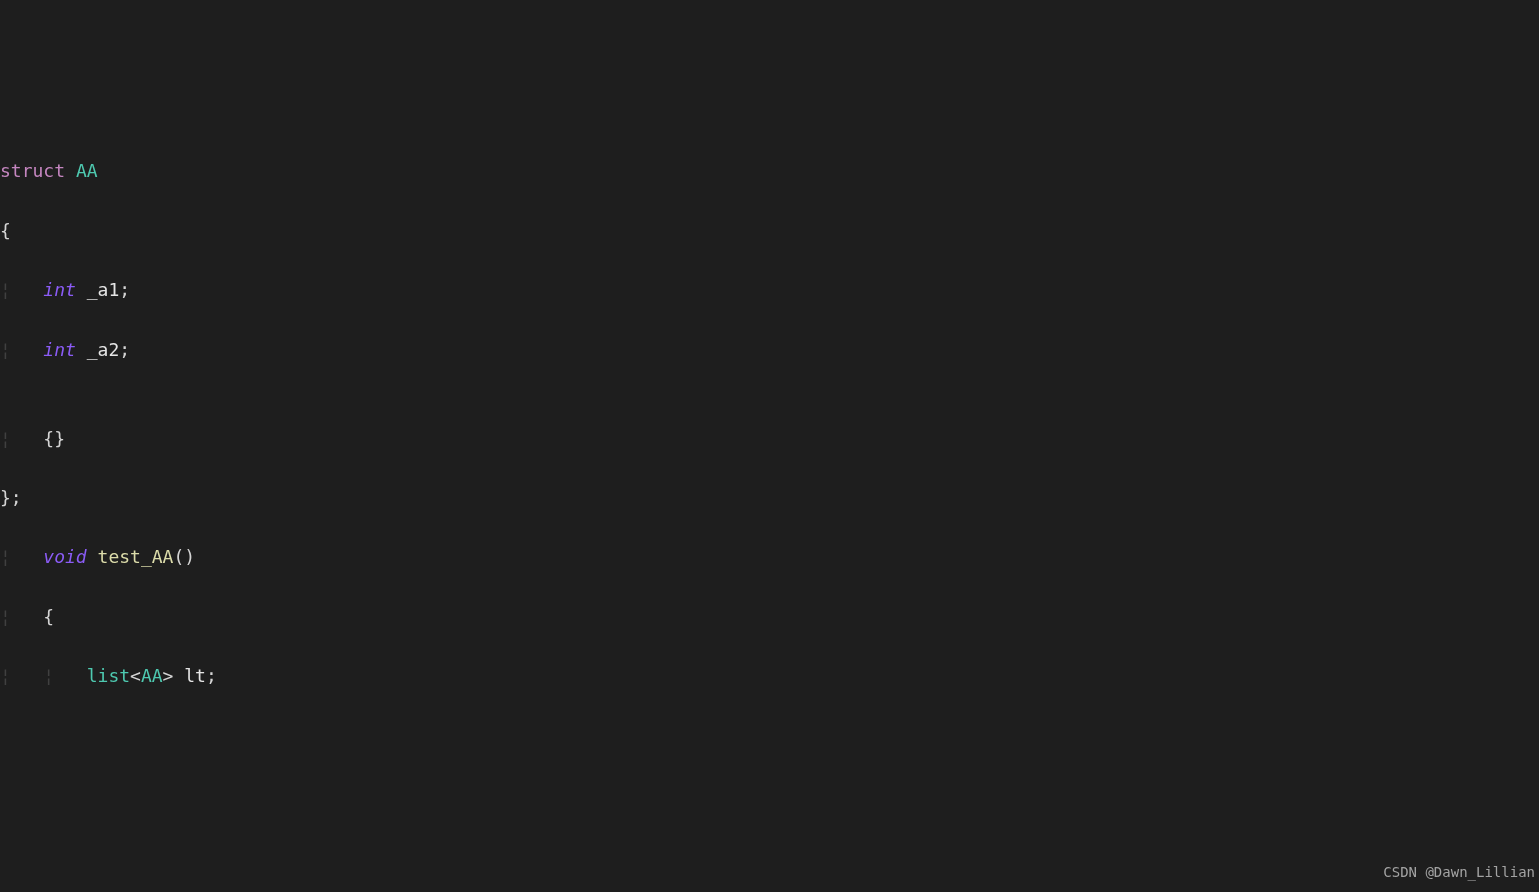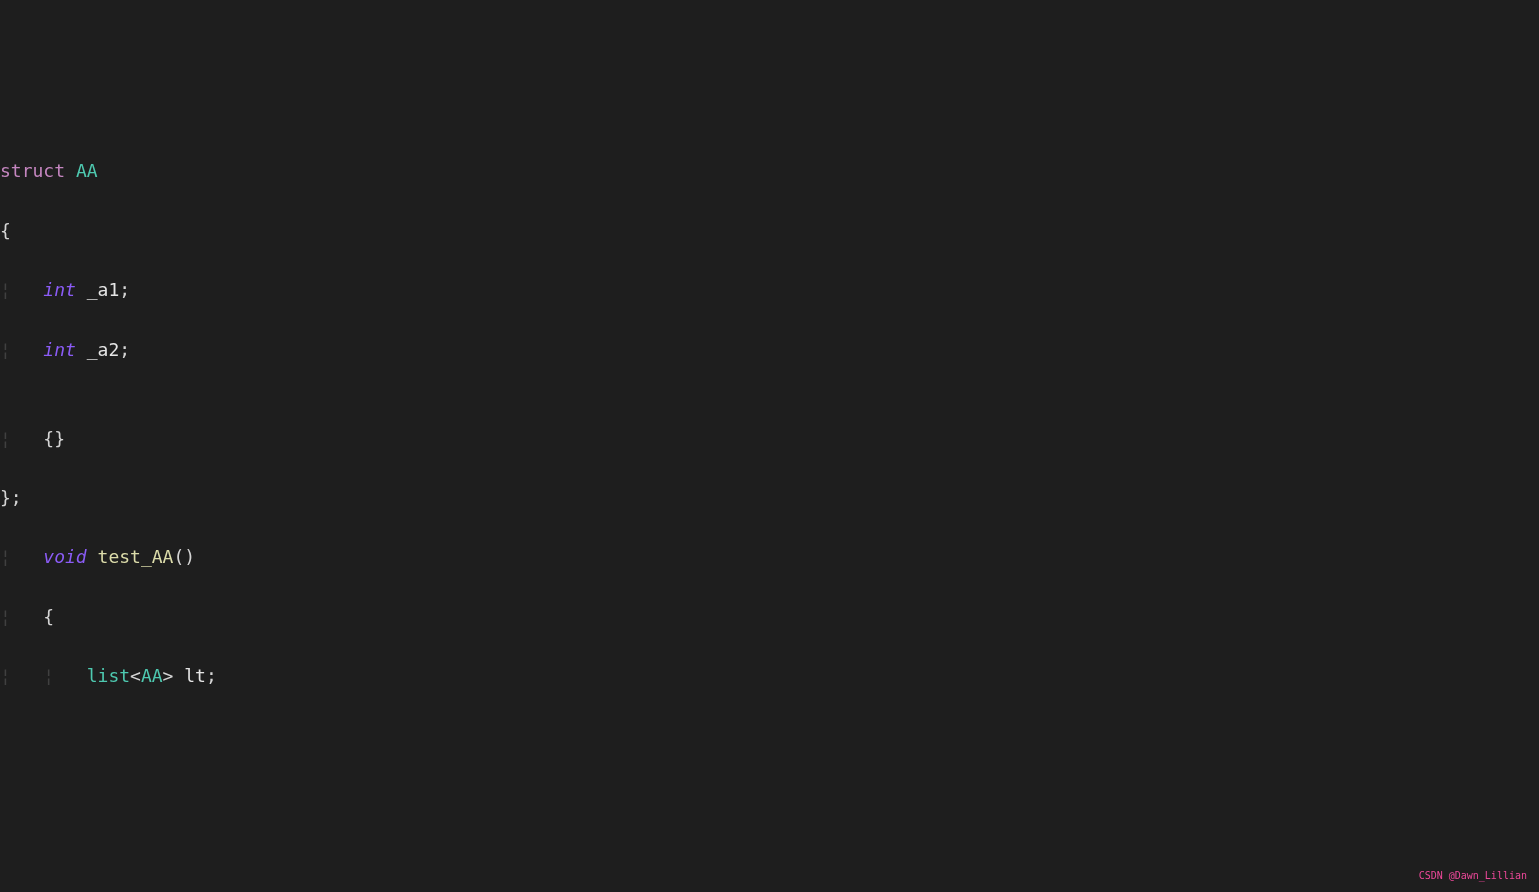--- a/index.html
+++ b/index.html
@@ -24,23 +24,23 @@
     .classname { color: #4ec9b0; }
     .func { color: #dcdcaa; }
     .var { color: #e5e5e5; }
     .num { color: #b5cea8; }
     .punct { color: #d4d4d4; }
     .op { color: #d4d4d4; }
     .guide { color: #404040; }
     .watermark {
       position: absolute;
       bottom: 8px;
-      right: 12px;
-      color: #ec4899;
-      font-size: 10px;
+      right: 4px;
+      color: #a3a3a3;
+      font-size: 14px;
     }
   </style>
 </head>
 <body>
 
 
 
 <div>
 <div class="code-line"><span class="kw">struct</span> <span class="classname">AA</span></div>
 <div class="code-line"><span class="punct">{</span></div>

